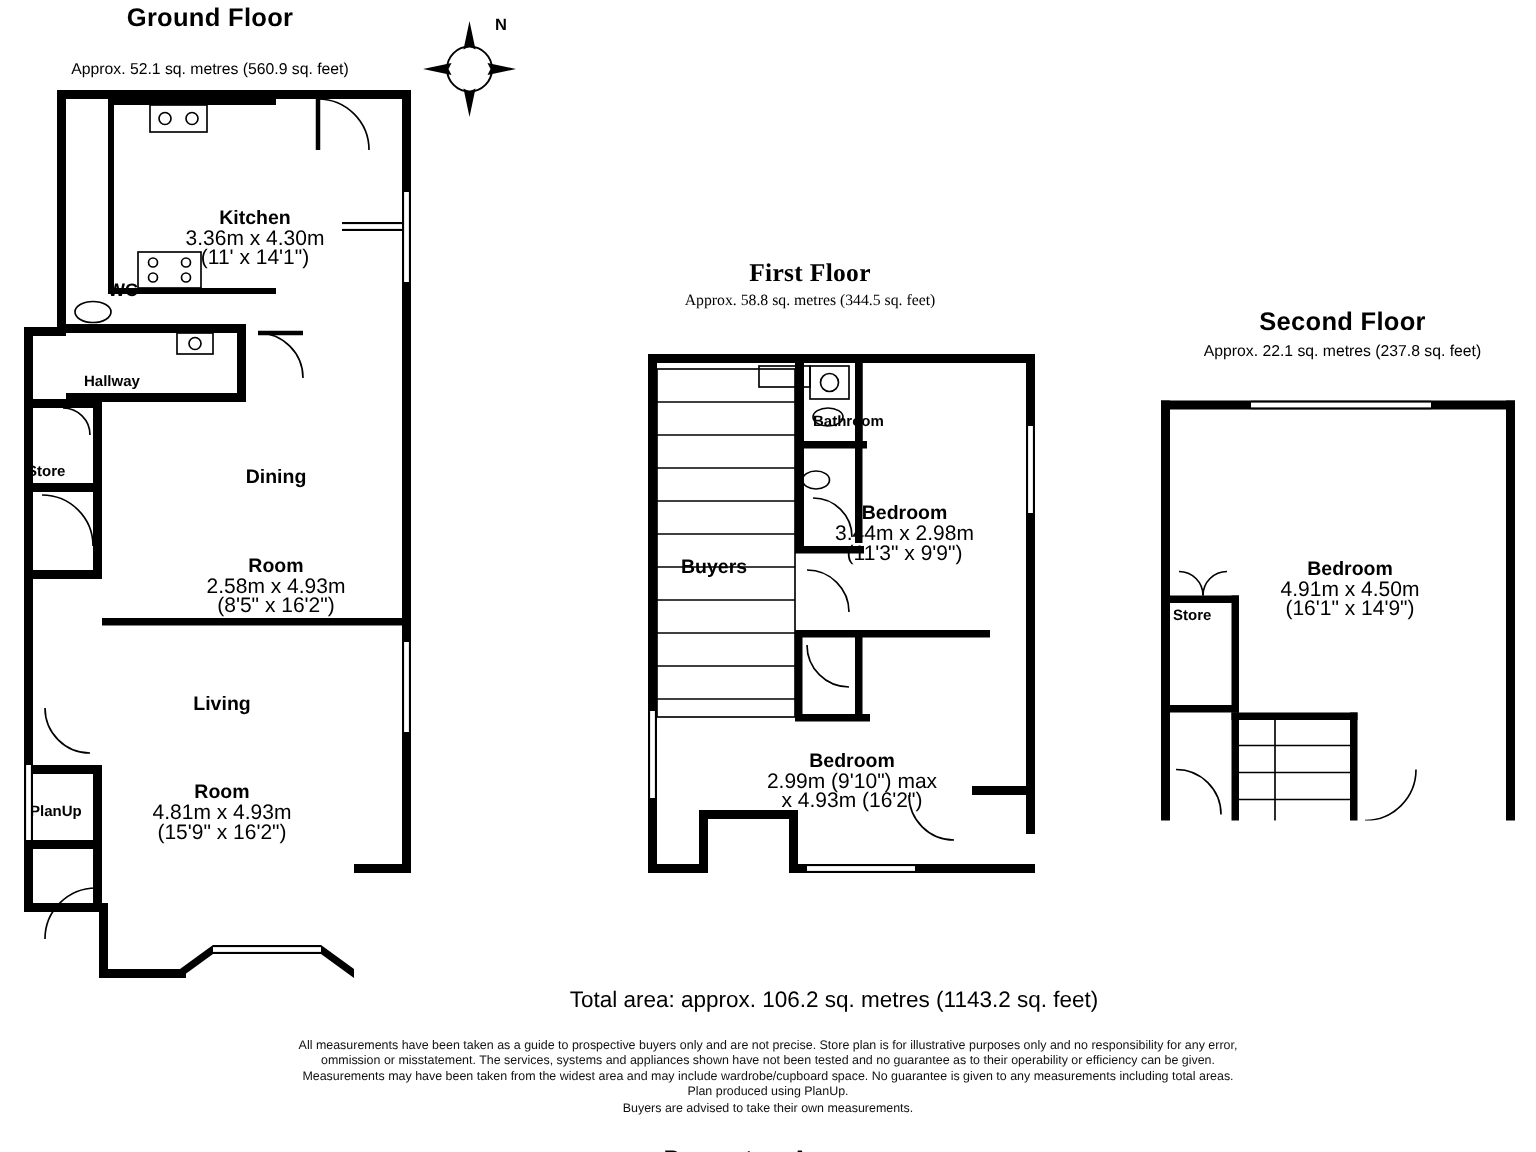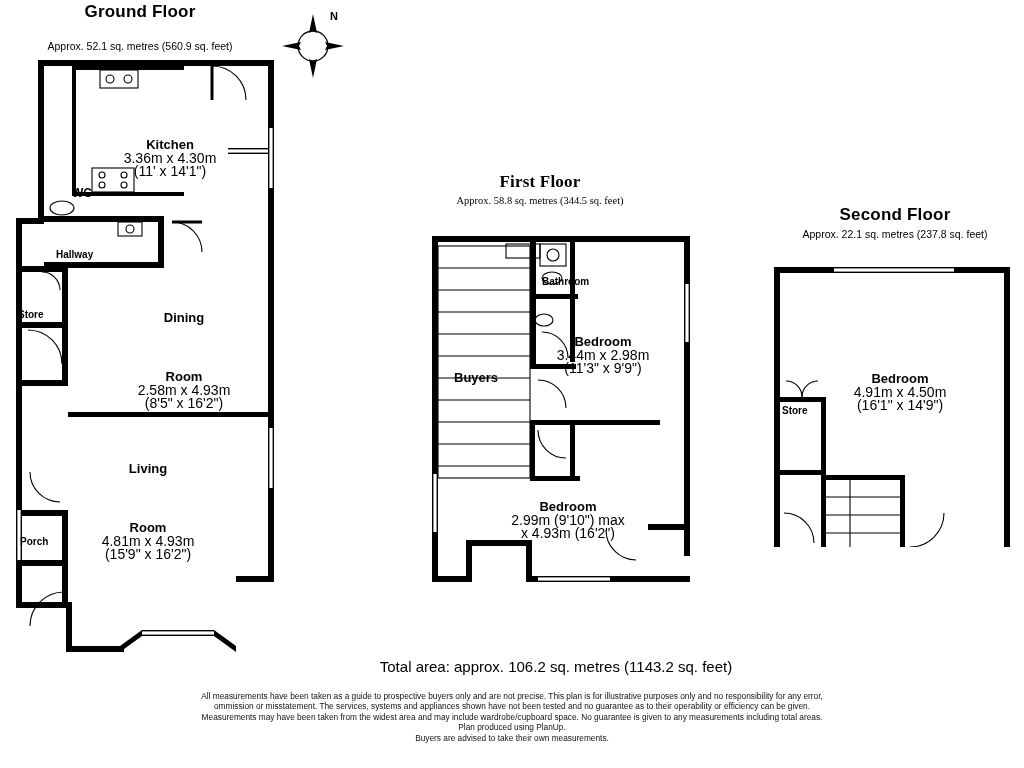--- a/index.html
+++ b/index.html
@@ -205,21 +205,21 @@
   </div>
 
   <div class="abs ctr" style="left:83px; top:417px; width:130px;">
     <div class="room-name">Living</div>
     <div class="room-name">Room</div>
     <div class="room-dims">4.81m x 4.93m</div>
     <div class="room-dims">(15'9" x 16'2")</div>
   </div>
 
   <div class="abs" style="left:20px; top:536px;">
-    <div class="room-small">Porch</div>
+    <div class="room-small">PlanUp</div>
   </div>
 </div>
 
 <div class="abs" style="left:282px; top:8px; width:70px; height:70px;">
   <svg width="70" height="70" viewBox="0 0 70 70">
     <g stroke="#000" stroke-width="1.3" fill="none">
       <circle cx="31" cy="38" r="15"></circle>
       <path d="M31 6 L35 25 L31 23 L27 25 Z" fill="#000" stroke="none"></path>
       <path d="M31 70 L35 51 L31 53 L27 51 Z" fill="#000" stroke="none"></path>
       <path d="M0 38 L19 34 L17 38 L19 42 Z" fill="#000" stroke="none"></path>
@@ -378,20 +378,20 @@
   </div>
 
   <div class="abs" style="left:22px; top:200px;">
     <div class="room-small">Store</div>
   </div>
 </div>
 
 <div class="abs" style="left:0px; top:658px; width:1024px;">
   <div class="total-area">Total area: approx. 106.2 sq. metres (1143.2 sq. feet)</div>
   <div style="margin-top:16px;">
-    <div class="disclaimer">All measurements have been taken as a guide to prospective buyers only and are not precise. This plan is for illustrative purposes only and no responsibility for any error,</div>
+    <div class="disclaimer">All measurements have been taken as a guide to prospective buyers only and are not precise. Store plan is for illustrative purposes only and no responsibility for any error,</div>
     <div class="disclaimer">ommission or misstatement. The services, systems and appliances shown have not been tested and no guarantee as to their operability or efficiency can be given.</div>
     <div class="disclaimer">Measurements may have been taken from the widest area and may include wardrobe/cupboard space. No guarantee is given to any measurements including total areas.</div>
     <div class="disclaimer">Plan produced using PlanUp.</div>
     <div class="disclaimer">Buyers are advised to take their own measurements.</div>
   </div>
   <div class="address" style="margin-top:21px;">Beacontree Avenue</div>
 </div>
 
 </body></html>

